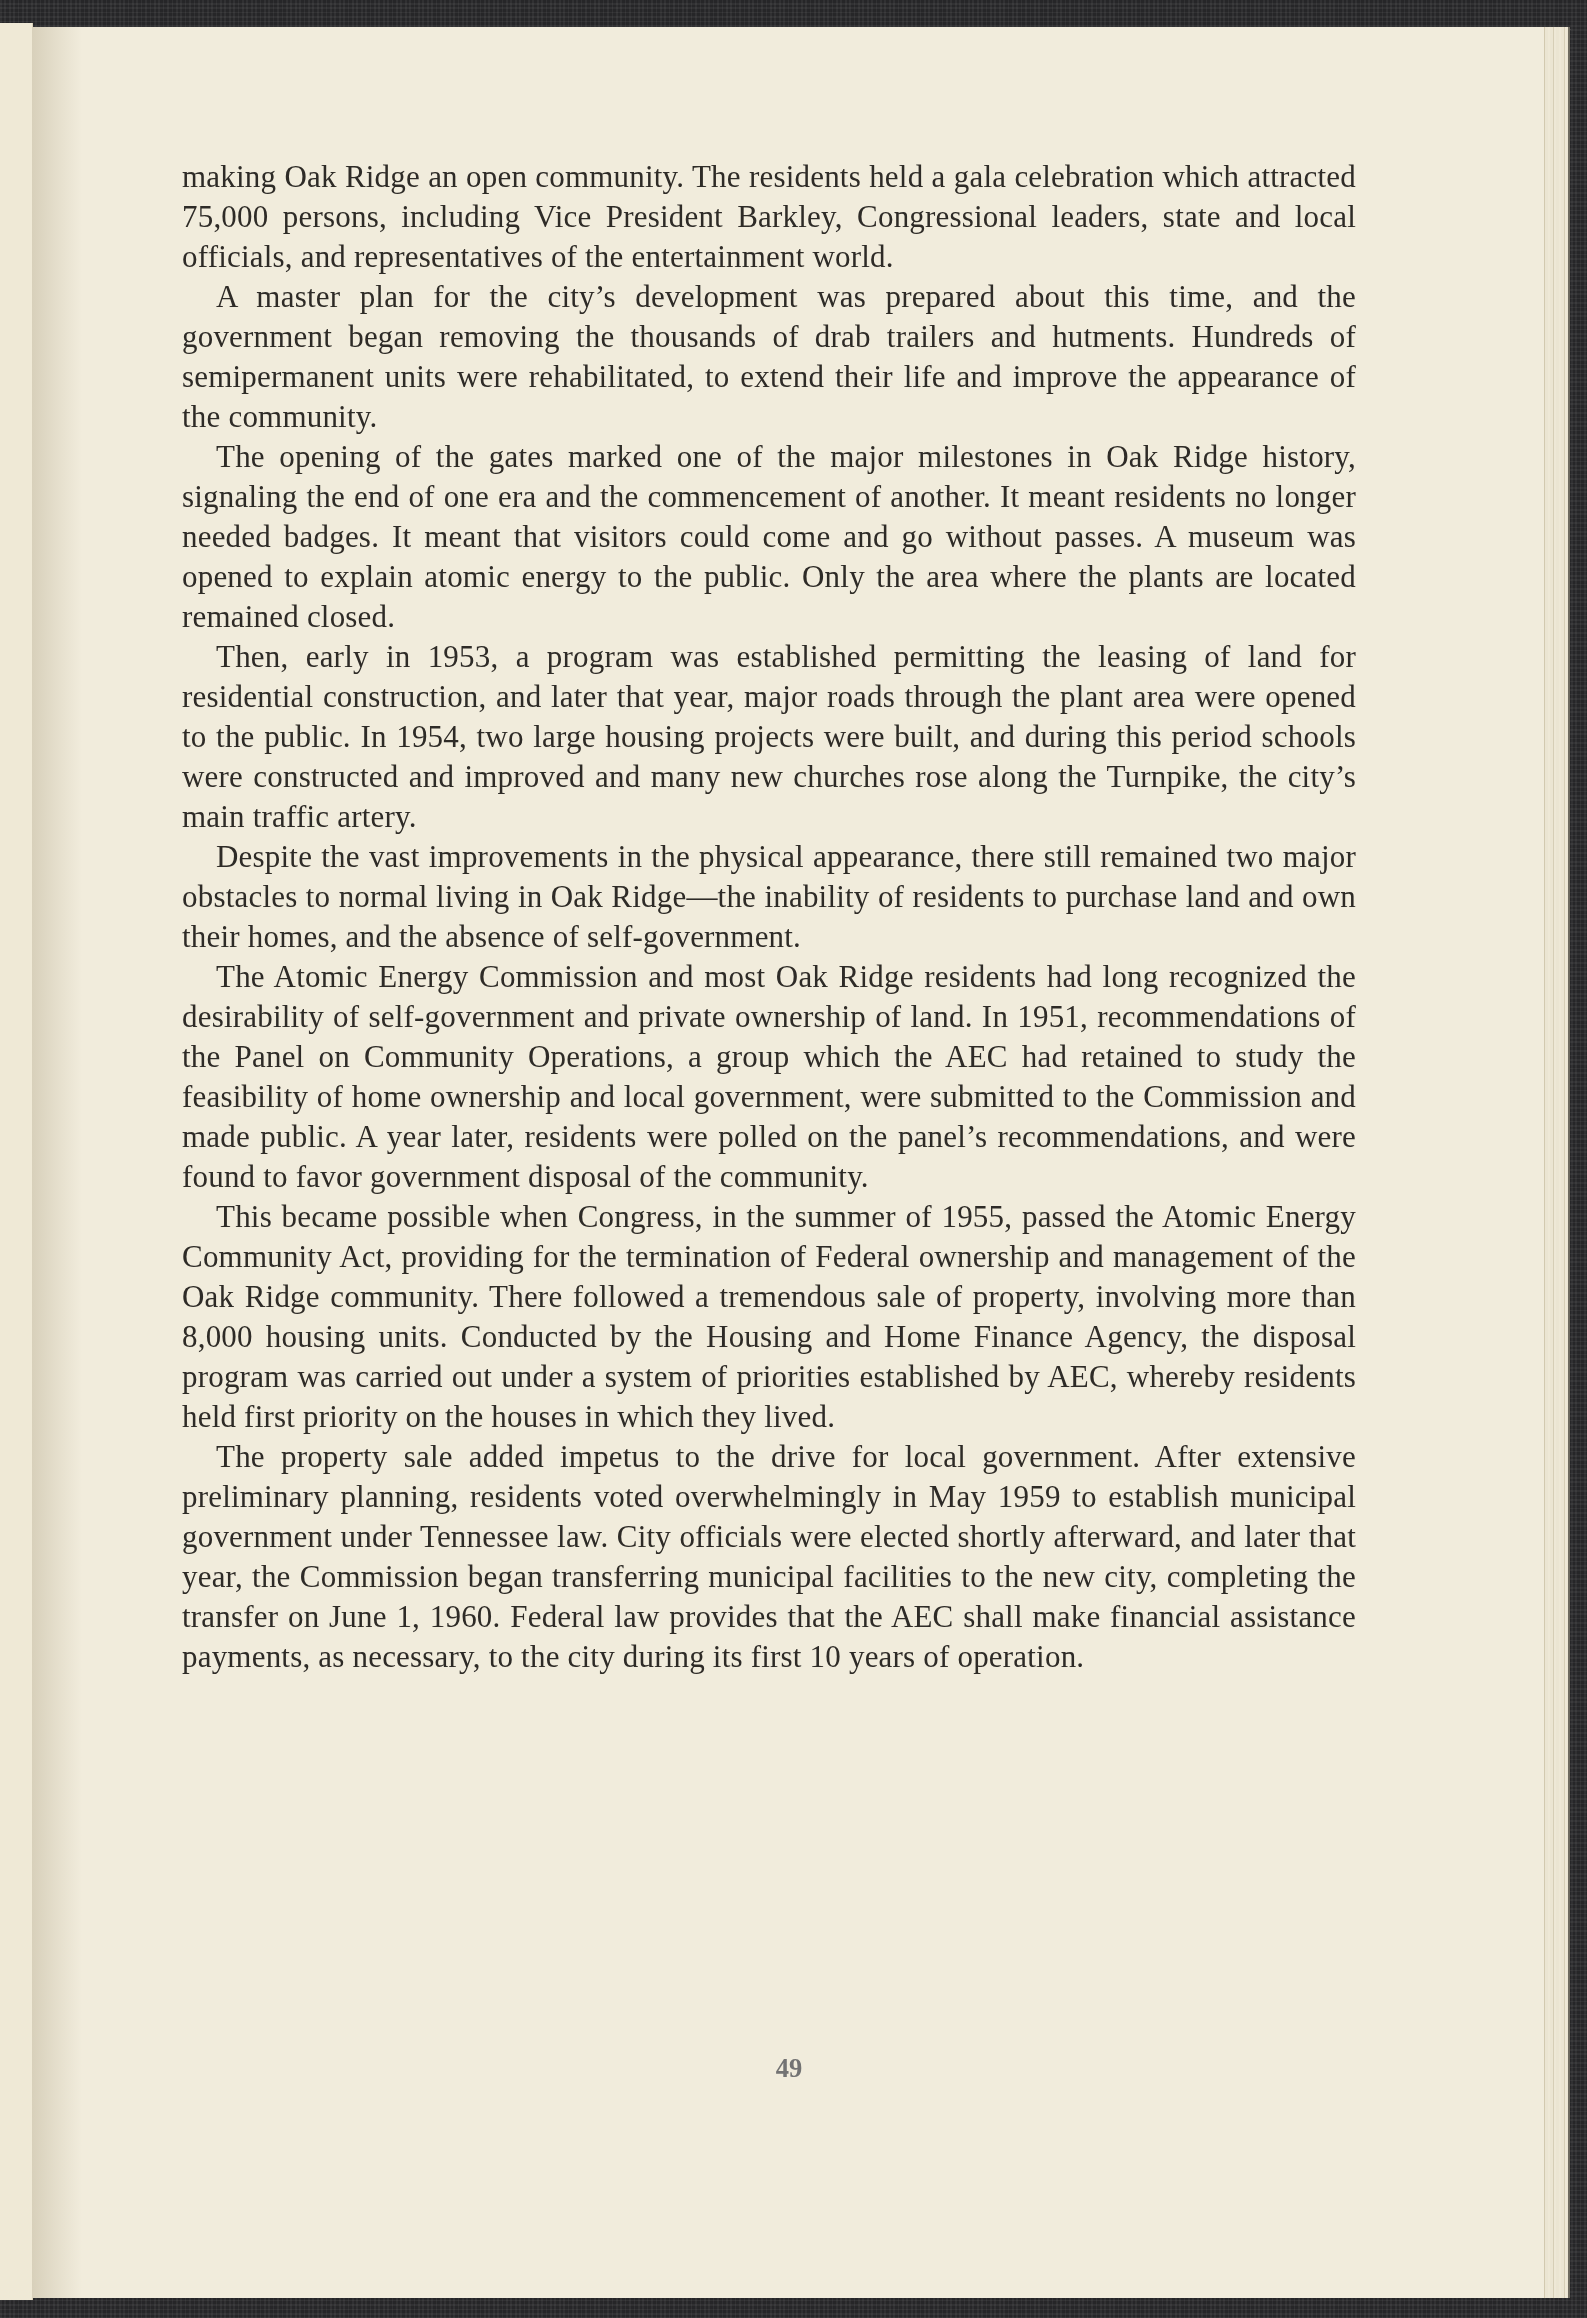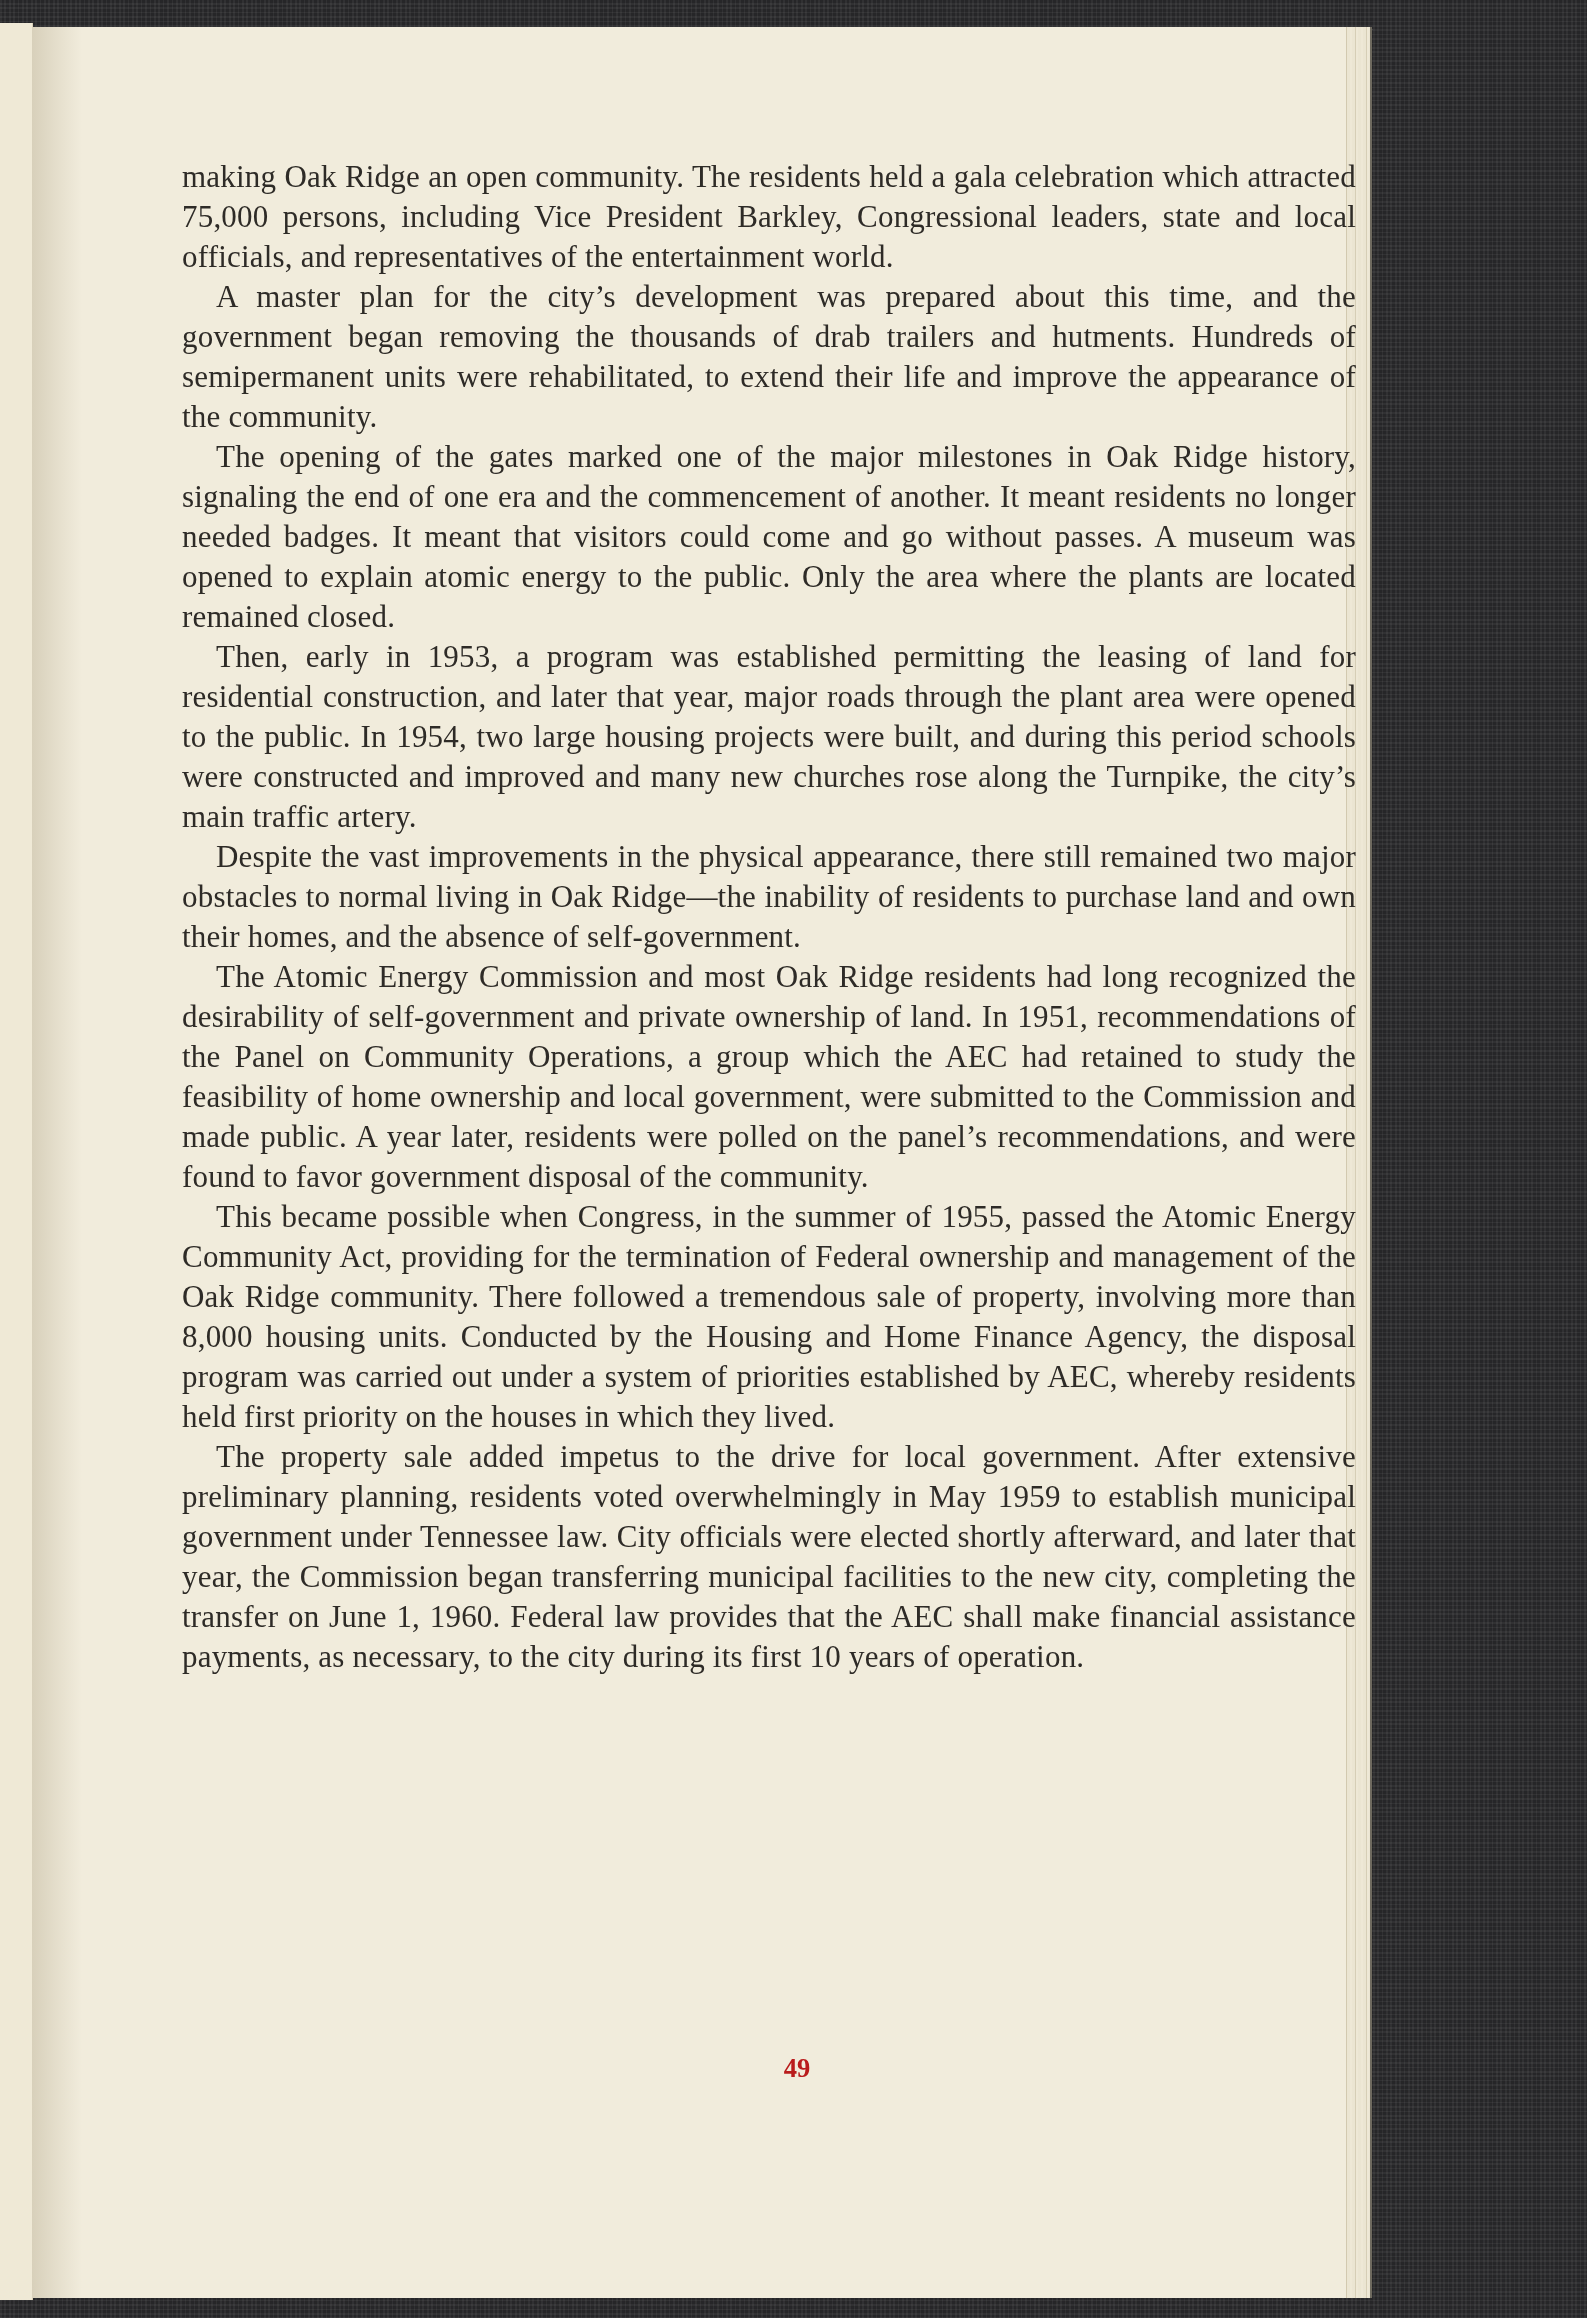--- a/index.html
+++ b/index.html
@@ -15,21 +15,21 @@
     background-image:
       repeating-linear-gradient(0deg, rgba(255,255,255,0.05) 0 1.7px, transparent 1.7px 4.4px),
       repeating-linear-gradient(90deg, rgba(255,255,255,0.05) 0 1.7px, transparent 1.7px 4.4px);
   }
   .left-page {
     position: absolute; left: 0; top: 23px; width: 32px; height: 2277px;
     background: #efe9d6;
     border-right: 0.6px solid #d8cfb6;
   }
   .page {
-    position: absolute; left: 32px; top: 26.5px; width: 1340px; height: 2271px;
+    position: absolute; left: 32px; top: 26.5px; width: 1538px; height: 2271px;
     background: #f1ecdc;
     border-radius: 0 2.2px 5.5px 0;
   }
   .gutter-shadow {
     position: absolute; left: 0; top: 0; width: 50px; height: 100%;
     background: linear-gradient(90deg, rgba(150,135,100,0.28), rgba(150,135,100,0.12) 55%, rgba(150,135,100,0));
   }
   .page-edges {
     position: absolute; right: 0; top: 0; width: 23px; height: 100%;
     background: repeating-linear-gradient(90deg, #ebe5d2 0 2.8px, #d6ceb6 2.8px 3.3px, #eee8d6 3.3px 5.5px);
@@ -44,24 +44,24 @@
     line-height: 40px;
     text-align: justify;
     letter-spacing: 0.2px;
   }
   .text-block p {
     margin: 0 0 0 0;
     text-indent: 34px;
   }
   .text-block p.first { text-indent: 0; }
   .page-number {
-    position: absolute; left: 12px; width: 1506px; top: 2026px;
+    position: absolute; left: 4px; width: 1506px; top: 2026px;
     text-align: center;
     font-family: "Liberation Serif", "DejaVu Serif", serif;
-    font-size: 26.5px; font-weight: bold; color: #b91c1c;
+    font-size: 26.5px; font-weight: bold; color: #737373;
   }
 </style>
 </head>
 <body>
 
 <div class="backdrop"></div>
 <div class="left-page"></div>
 
 <div class="page">
   <div class="gutter-shadow"></div>

